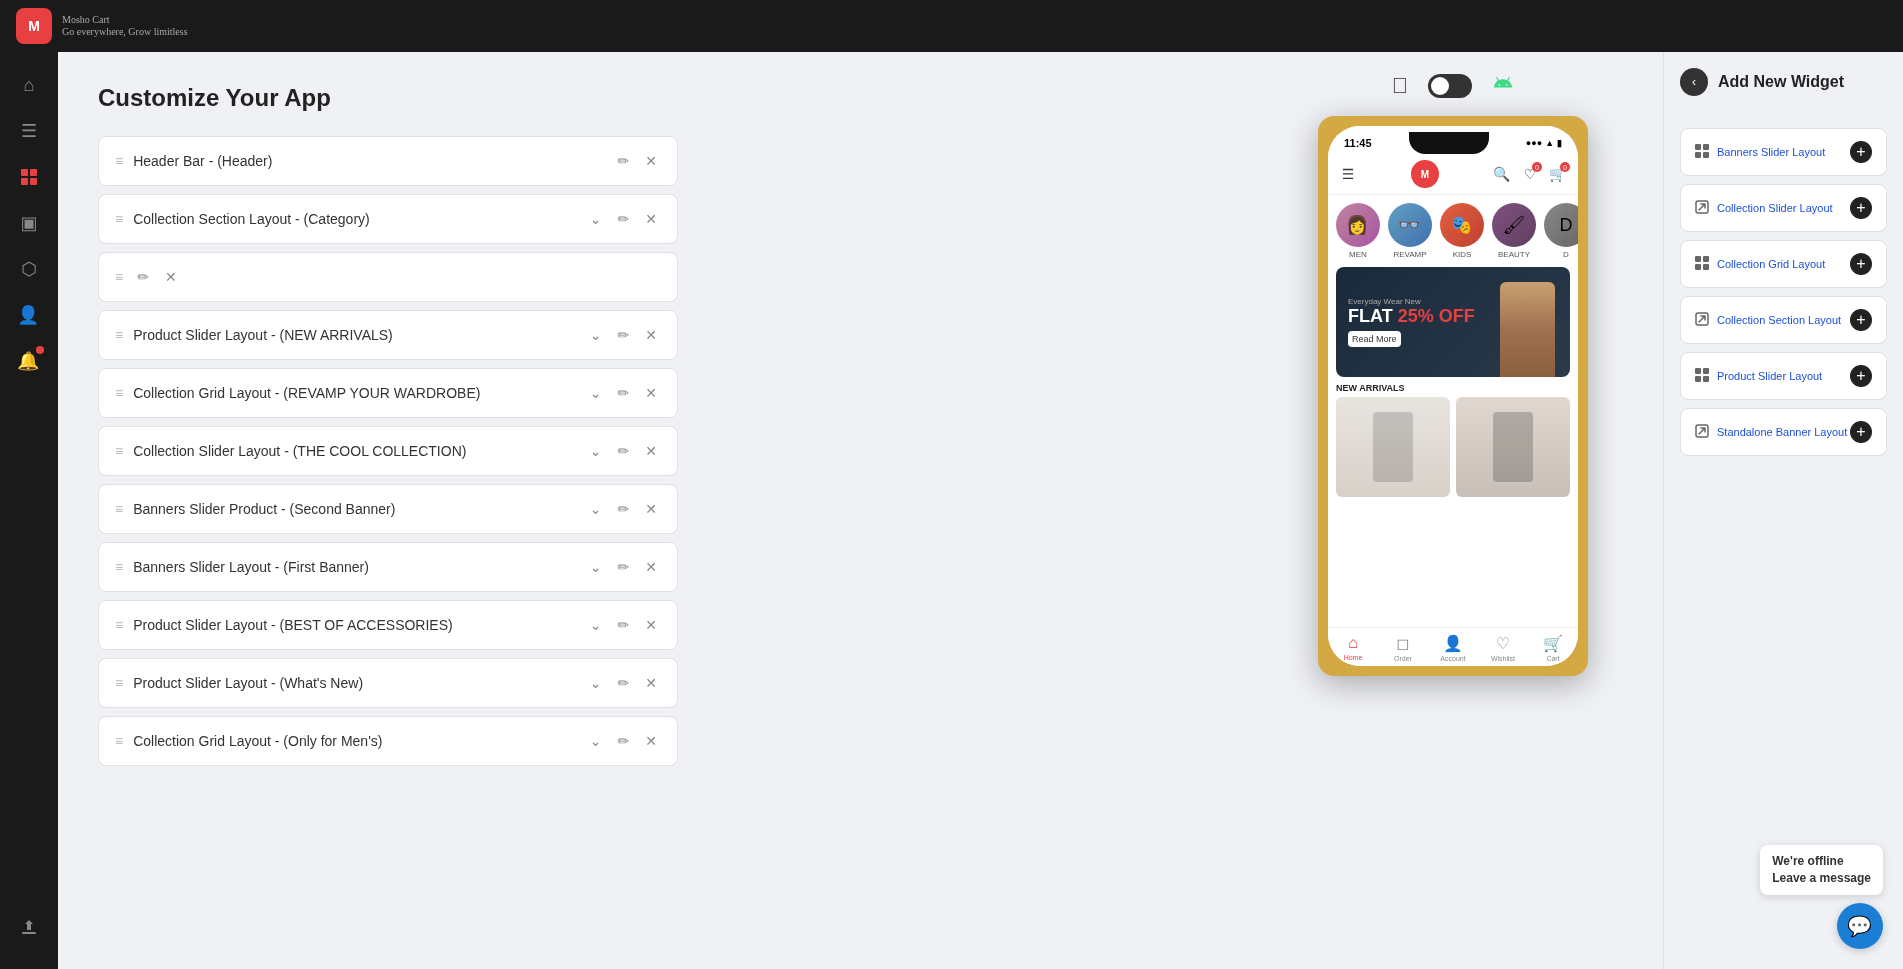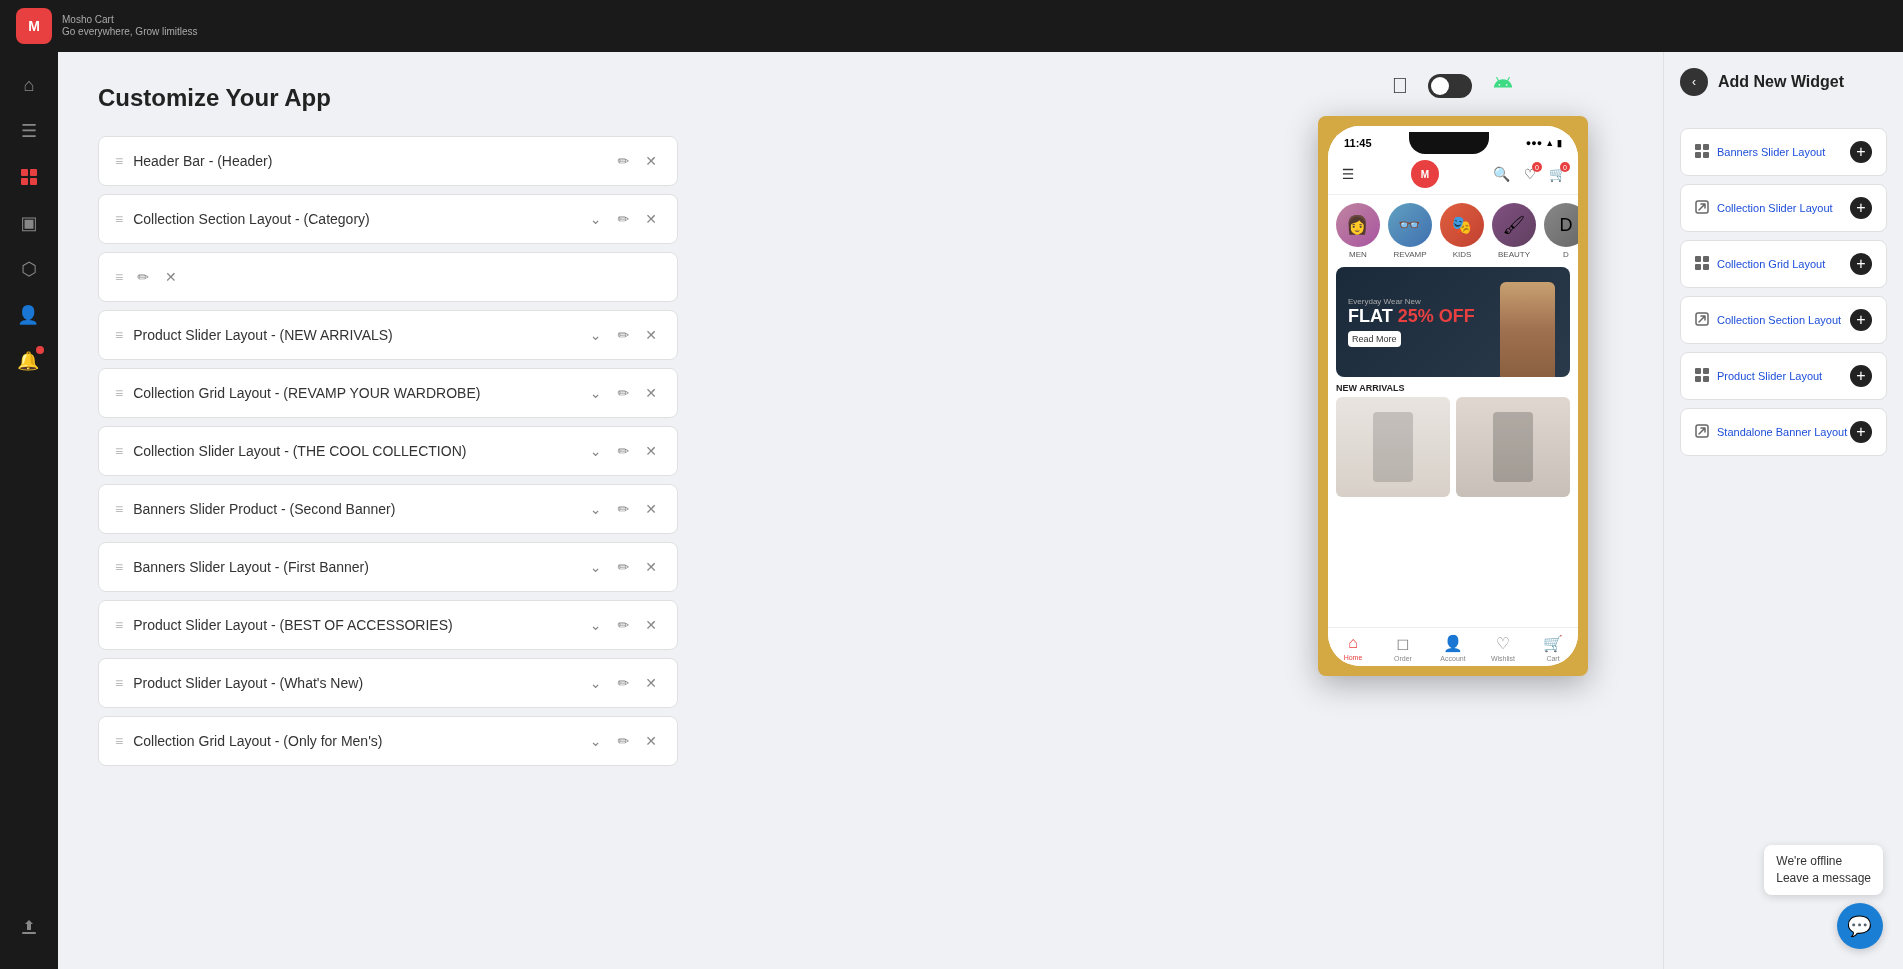--- a/index.html
+++ b/index.html
@@ -17,21 +17,21 @@
     }
     #topbar-left { display: flex; align-items: center; gap: 10px; }
     .logo-icon {
       width: 36px; height: 36px;
       background: #e84040;
       border-radius: 8px;
       display: flex; align-items: center; justify-content: center;
       color: white; font-weight: bold; font-size: 14px;
     }
     .logo-text { color: white; font-size: 13px; font-weight: 600; line-height: 1.2; }
-    .logo-text span { display: block; color: #aaa; font-size: 10px; font-weight: 400; }
+    .logo-text span { display: block; color: #aaa; font-size: 10px; font-weight: 400; font-family: Liberation Serif, serif; }
     #topbar-right { display: flex; align-items: center; gap: 12px; }
     .preview-btn {
       background: transparent;
       border: 1px solid #888;
       color: white;
       padding: 6px 14px;
       border-radius: 4px;
       font-size: 13px;
       cursor: pointer;
     }
@@ -131,21 +131,21 @@
       background: white; border-radius: 50%;
       position: absolute; top: 3px; left: 3px;
     }
     .android-icon { font-size: 22px; color: #3ddc84; }
 
     
     .phone-frame {
       width: 270px;
       height: 560px;
       background: #d4a843;
-      border-radius: 8px;
+      border-radius: 16px;
       padding: 10px;
       box-shadow: 0 8px 32px rgba(0,0,0,0.3);
       position: relative;
     }
     .phone-screen {
       width: 100%;
       height: 100%;
       background: white;
       border-radius: 32px;
       overflow: hidden;
@@ -312,20 +312,21 @@
 
     
     .chat-widget {
       position: fixed;
       bottom: 20px;
       right: 20px;
       display: flex;
       flex-direction: column;
       align-items: flex-end;
       gap: 8px;
+      font-weight: bold;
     }
     .chat-bubble {
       background: white;
       border-radius: 8px;
       padding: 8px 12px;
       font-size: 12px;
       box-shadow: 0 2px 8px rgba(0,0,0,0.15);
       color: #333;
       line-height: 1.4;
     }

